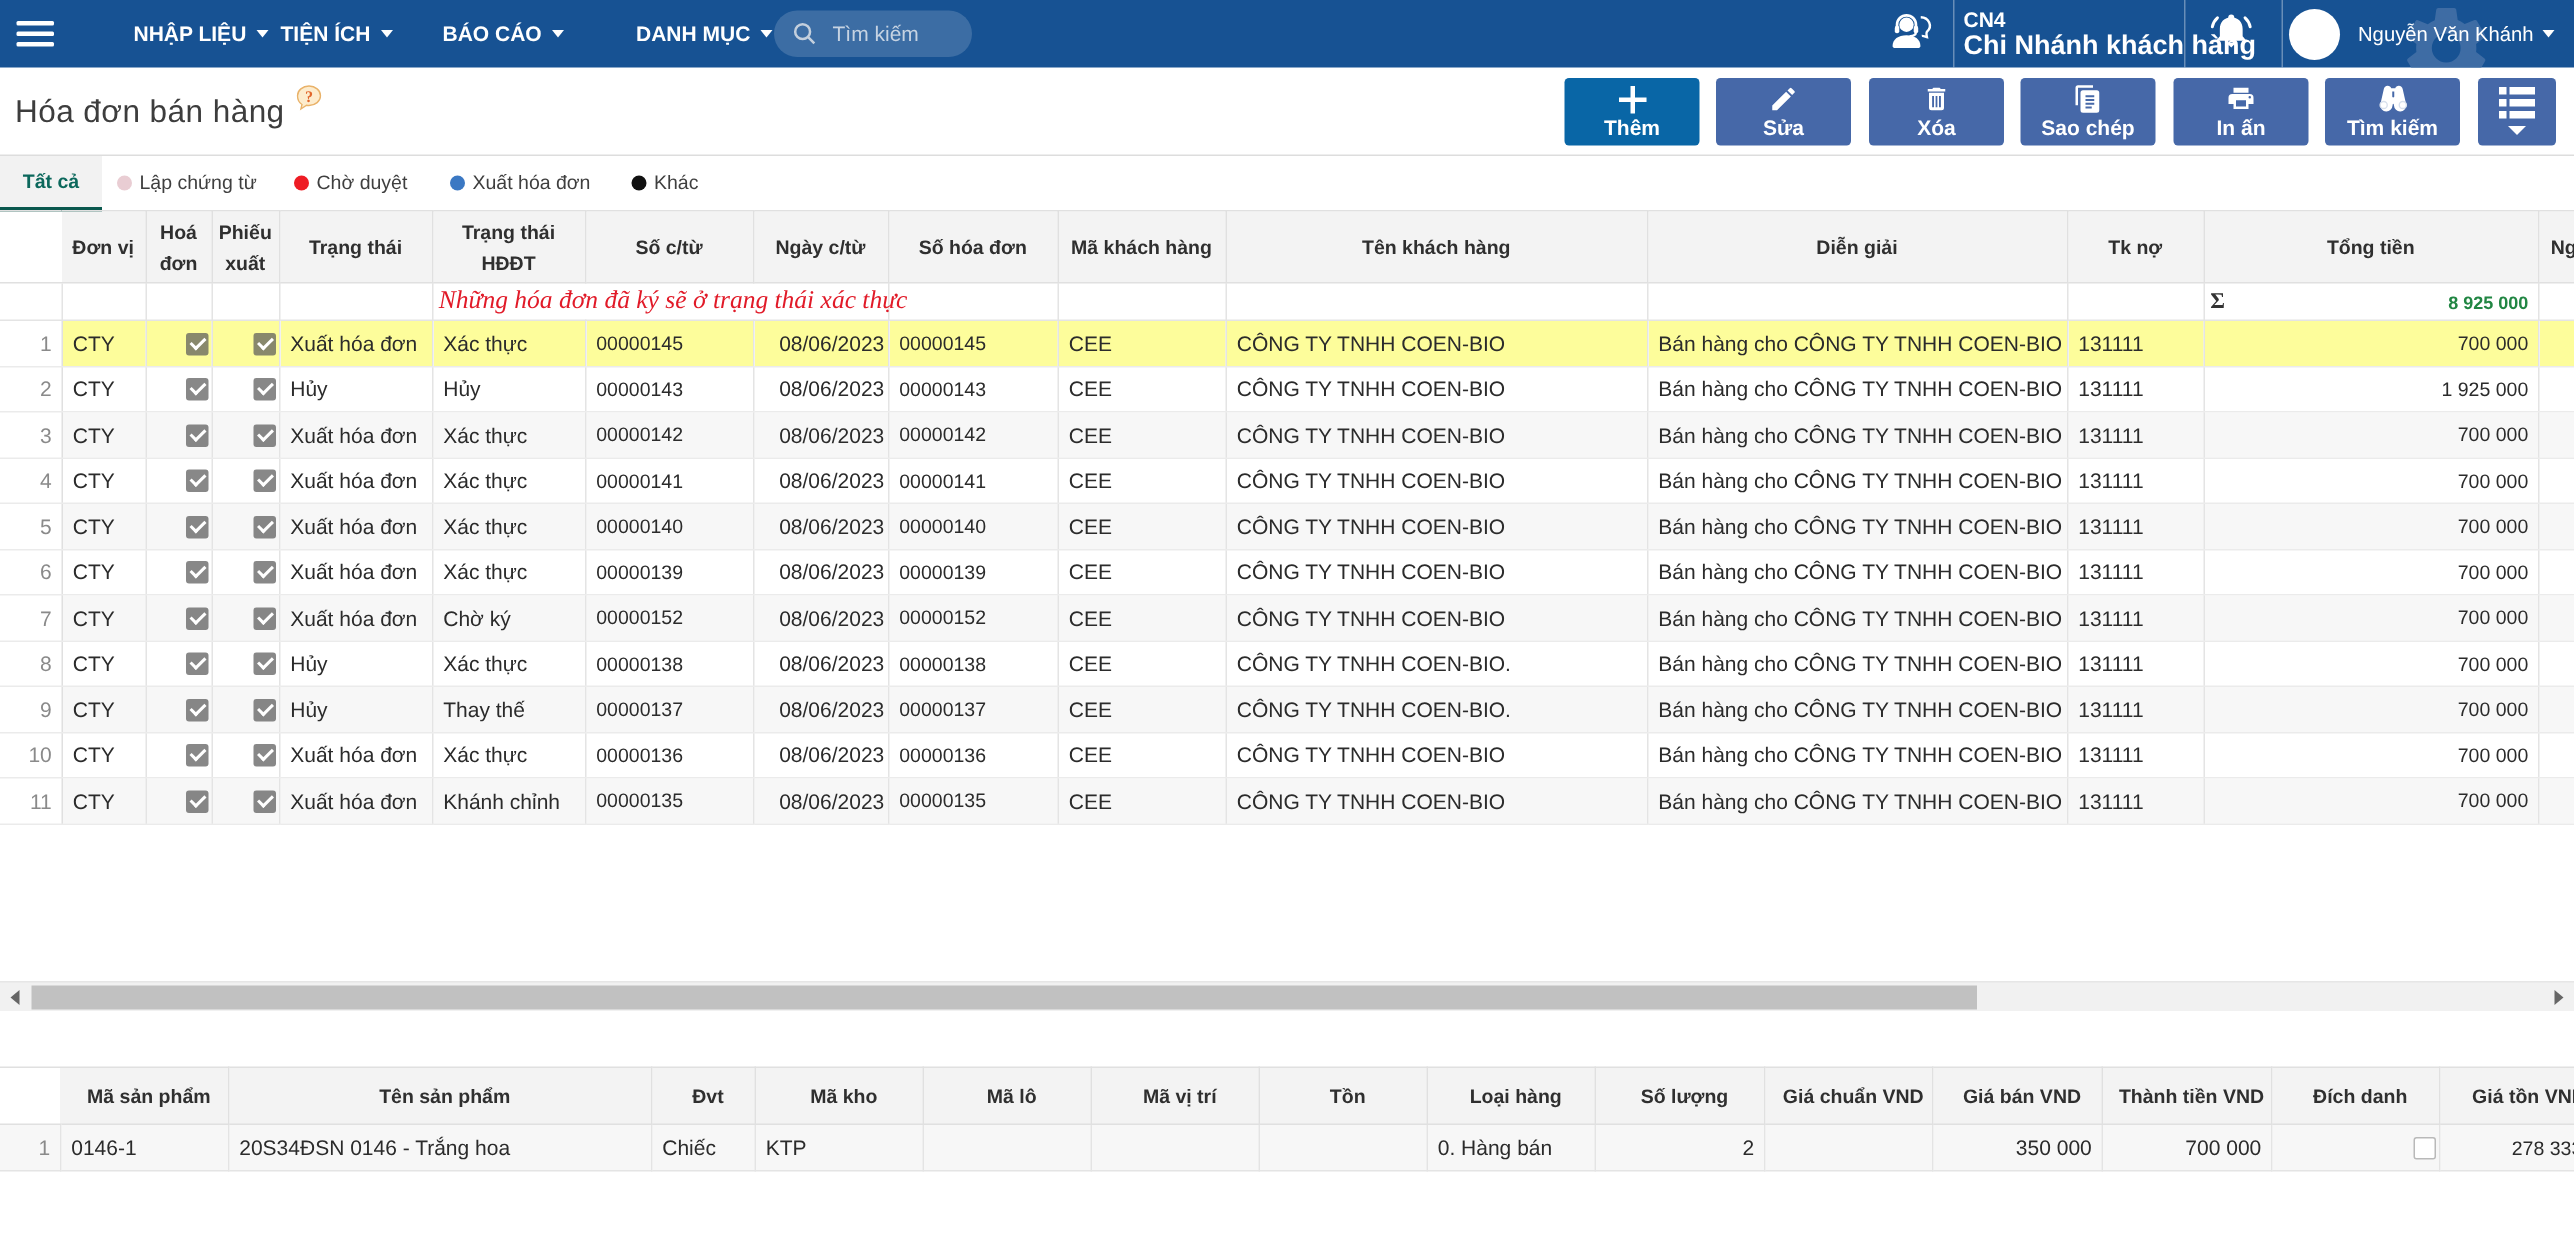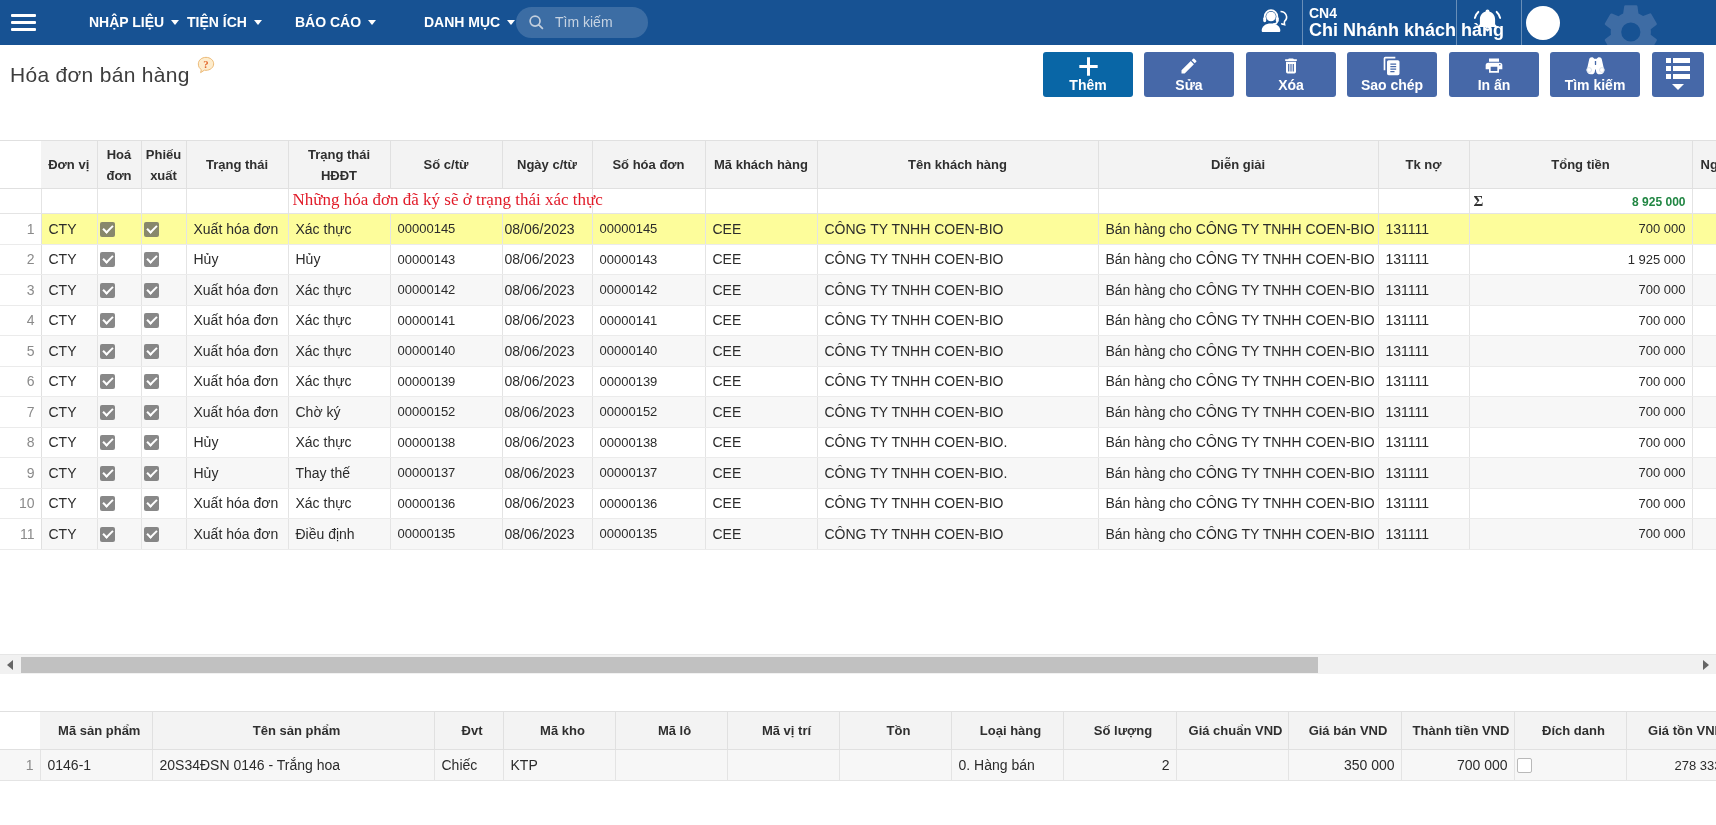--- a/index.html
+++ b/index.html
@@ -41,31 +41,31 @@
 
 
 table { border-collapse:collapse; table-layout:fixed; }
 .grid1 { position:absolute; left:0; top:140px; width:1716px; font-size:14px; color:#2b2b2b; }
 .grid1 th, .grid1 td, .grid2 th, .grid2 td { overflow:hidden; white-space:nowrap; padding:0 0 0 7px; }
 .grid1 th { background:#f3f3f3; font-weight:bold; font-size:13px; line-height:21px; color:#2f2f2f; border:1px solid #e0e0e0; border-left:none; text-align:center; padding:0 2px; }
 .grid1 th.noc { background:#fff; border:none; border-top:1px solid #e0e0e0; border-bottom:1px solid #e0e0e0; }
 .grid1 tr.hrow { height:48px; }
 .grid1 tr.frow { height:25px; }
 .grid1 tr.frow td { border:1px solid #e4e4e4; border-left:none; border-top:none; position:relative; }
-.grid1 tr.frow td.nob { overflow:visible; }
+.grid1 tr.frow td.nob { overflow:visible;font-style:italic; }
 .grid1 tr.drow { height:30.5px; }
 .grid1 tr.drow td { border-right:1px solid #e4e4e4; border-bottom:1px solid #ebebeb; }
 .grid1 tr.drow td.num, .grid2 td.num { border-right:1px solid #e0e0e0; color:#8a8a8a; text-align:right; padding:0 6px 0 0; background:#fff; }
 .grid1 tr.even td { background:#f7f7f7; }
 .grid1 tr.sel td { background:#fdfd9b; }
 .grid1 tr.even td.num, .grid1 tr.sel td.num { background:#fff; }
 .redtext { position:absolute; left:4px; top:1px; font-family:"Liberation Serif", serif; font-size:17px; color:#e11a28; }
 .cb { display:inline-block; width:15px; height:15px; background:rgba(90,90,90,0.72); border-radius:2px; position:relative; vertical-align:-3px; }
 .cb:after { content:""; position:absolute; left:3px; top:3px; width:8px; height:4px; border-left:2px solid #fff; border-bottom:2px solid #fff; transform:rotate(-45deg); }
-td.ctr { text-align:left; padding:0 2px; }
+td.ctr { text-align:right; padding:0 2px; }
 td.rt { text-align:right; padding:0 6px 0 0; } td.n13 { font-size:13px; } td.rt.n13 { font-size:13px; }
 .sigma { float:left; font-weight:bold; font-size:15px; color:#333; margin-left:4px; font-family:"Liberation Serif",serif; }
 .green { color:#218643; font-weight:bold; font-size:12px;margin-left:16px; }
 
 
 .hscroll { position:absolute; left:0; top:654px; width:1716px; height:20px; background:#f1f1f1; border-top:1px solid #e6e6e6; }
 .hthumb { position:absolute; left:21px; top:2px; width:1297px; height:16px; background:#c1c1c1; }
 .harrow { position:absolute; top:5px; width:0; height:0; }
 .harrow.l { left:7px; border-top:5px solid transparent; border-bottom:5px solid transparent; border-right:6px solid #666; }
 .harrow.r { right:7px; border-top:5px solid transparent; border-bottom:5px solid transparent; border-left:6px solid #666; }
@@ -122,20 +122,21 @@
       </div>
   <div class="navdiv" style="left:1456px;"></div>
   <svg style="position:absolute;left:1472px;top:7px;" width="31" height="30" viewBox="0 0 31 30">
     <circle cx="15.5" cy="4.6" r="2" fill="#fff"></circle>
     <path fill="#fff" d="M15.5 4.5c-4.6 0-7.6 3.3-7.6 7.9v4.8l-2.5 2.9h20.2l-2.5-2.9v-4.8c0-4.6-3-7.9-7.6-7.9z"></path>
     <path fill="#fff" d="M12.3 21.5h6.4l-3.2 3.2z"></path>
     <path fill="none" stroke="#fff" stroke-width="2" stroke-linecap="round" d="M6.3 4.9a10.6 10.6 0 0 0-3.4 6M24.7 4.9a10.6 10.6 0 0 1 3.4 6"></path>
   </svg>
   <div class="navdiv" style="left:1521px;"></div>
   <div class="avatar"></div>
+  <div class="username">Nguyễn Văn Khánh<span class="caret" style="margin-left:6px;"></span></div>
 </div>
 
 <div class="title">Hóa đơn bán hàng</div>
 <svg class="help" viewBox="0 0 20 20">
       <path fill="#fdeccd" stroke="#e9b269" d="M10 1.5c4.7 0 8.5 3.2 8.5 7.2s-3.8 7.2-8.5 7.2c-.6 0-1.2-.05-1.8-.15L4 18.5l.8-3.3C2.8 13.9 1.5 11.9 1.5 8.7c0-4 3.8-7.2 8.5-7.2z"></path>
       <text x="10" y="13" font-size="12" font-weight="bold" fill="#e2672c" text-anchor="middle" font-family="Liberation Serif">?</text>
     </svg>
 
 <div class="btn btn-add" style="left:1043px;">
   <svg width="21" height="21" viewBox="0 0 24 24">
@@ -184,20 +185,27 @@
           <rect x="8" y="2" width="17" height="5"></rect>
           <rect x="1" y="10" width="5" height="5"></rect>
           <rect x="8" y="10" width="17" height="5"></rect>
           <rect x="1" y="18" width="5" height="5"></rect>
           <rect x="8" y="18" width="17" height="5"></rect>
           <path d="M7 28h12l-6 6z"></path>
         </g>
       </svg>
 </div>
 
+<div class="tabs">
+  <div class="tab-active">Tất cả</div>
+  <div class="tab" style="left:78px;"><span class="dot" style="background:#e9cdd3;"></span>Lập chứng từ</div>
+  <div class="tab" style="left:196px;"><span class="dot" style="background:#ee1c24;"></span>Chờ duyệt</div>
+  <div class="tab" style="left:300px;"><span class="dot" style="background:#3b78c3;"></span>Xuất hóa đơn</div>
+  <div class="tab" style="left:421px;"><span class="dot" style="background:#111;"></span>Khác</div>
+</div>
 
 <table class="grid1" cellspacing="0">
 <colgroup>
 <col style="width:41px">
         <col style="width:56px">
         <col style="width:44px">
         <col style="width:45px">
         <col style="width:102px">
         <col style="width:102px">
         <col style="width:112px">
@@ -414,21 +422,21 @@
           <td>131111</td>
           <td class="rt n13">700 000</td>
           <td></td>
         </tr>
 <tr class="drow even">
           <td class="num">11</td>
           <td>CTY</td>
           <td class="ctr"><span class="cb"></span></td>
           <td class="ctr"><span class="cb"></span></td>
           <td>Xuất hóa đơn</td>
-          <td>Điều định</td>
+          <td>Khánh chỉnh</td>
           <td class="n13">00000135</td>
           <td class="ctr">08/06/2023</td>
           <td class="n13">00000135</td>
           <td>CEE</td>
           <td>CÔNG TY TNHH COEN-BIO</td>
           <td>Bán hàng cho CÔNG TY TNHH COEN-BIO</td>
           <td>131111</td>
           <td class="rt n13">700 000</td>
           <td></td>
         </tr>

